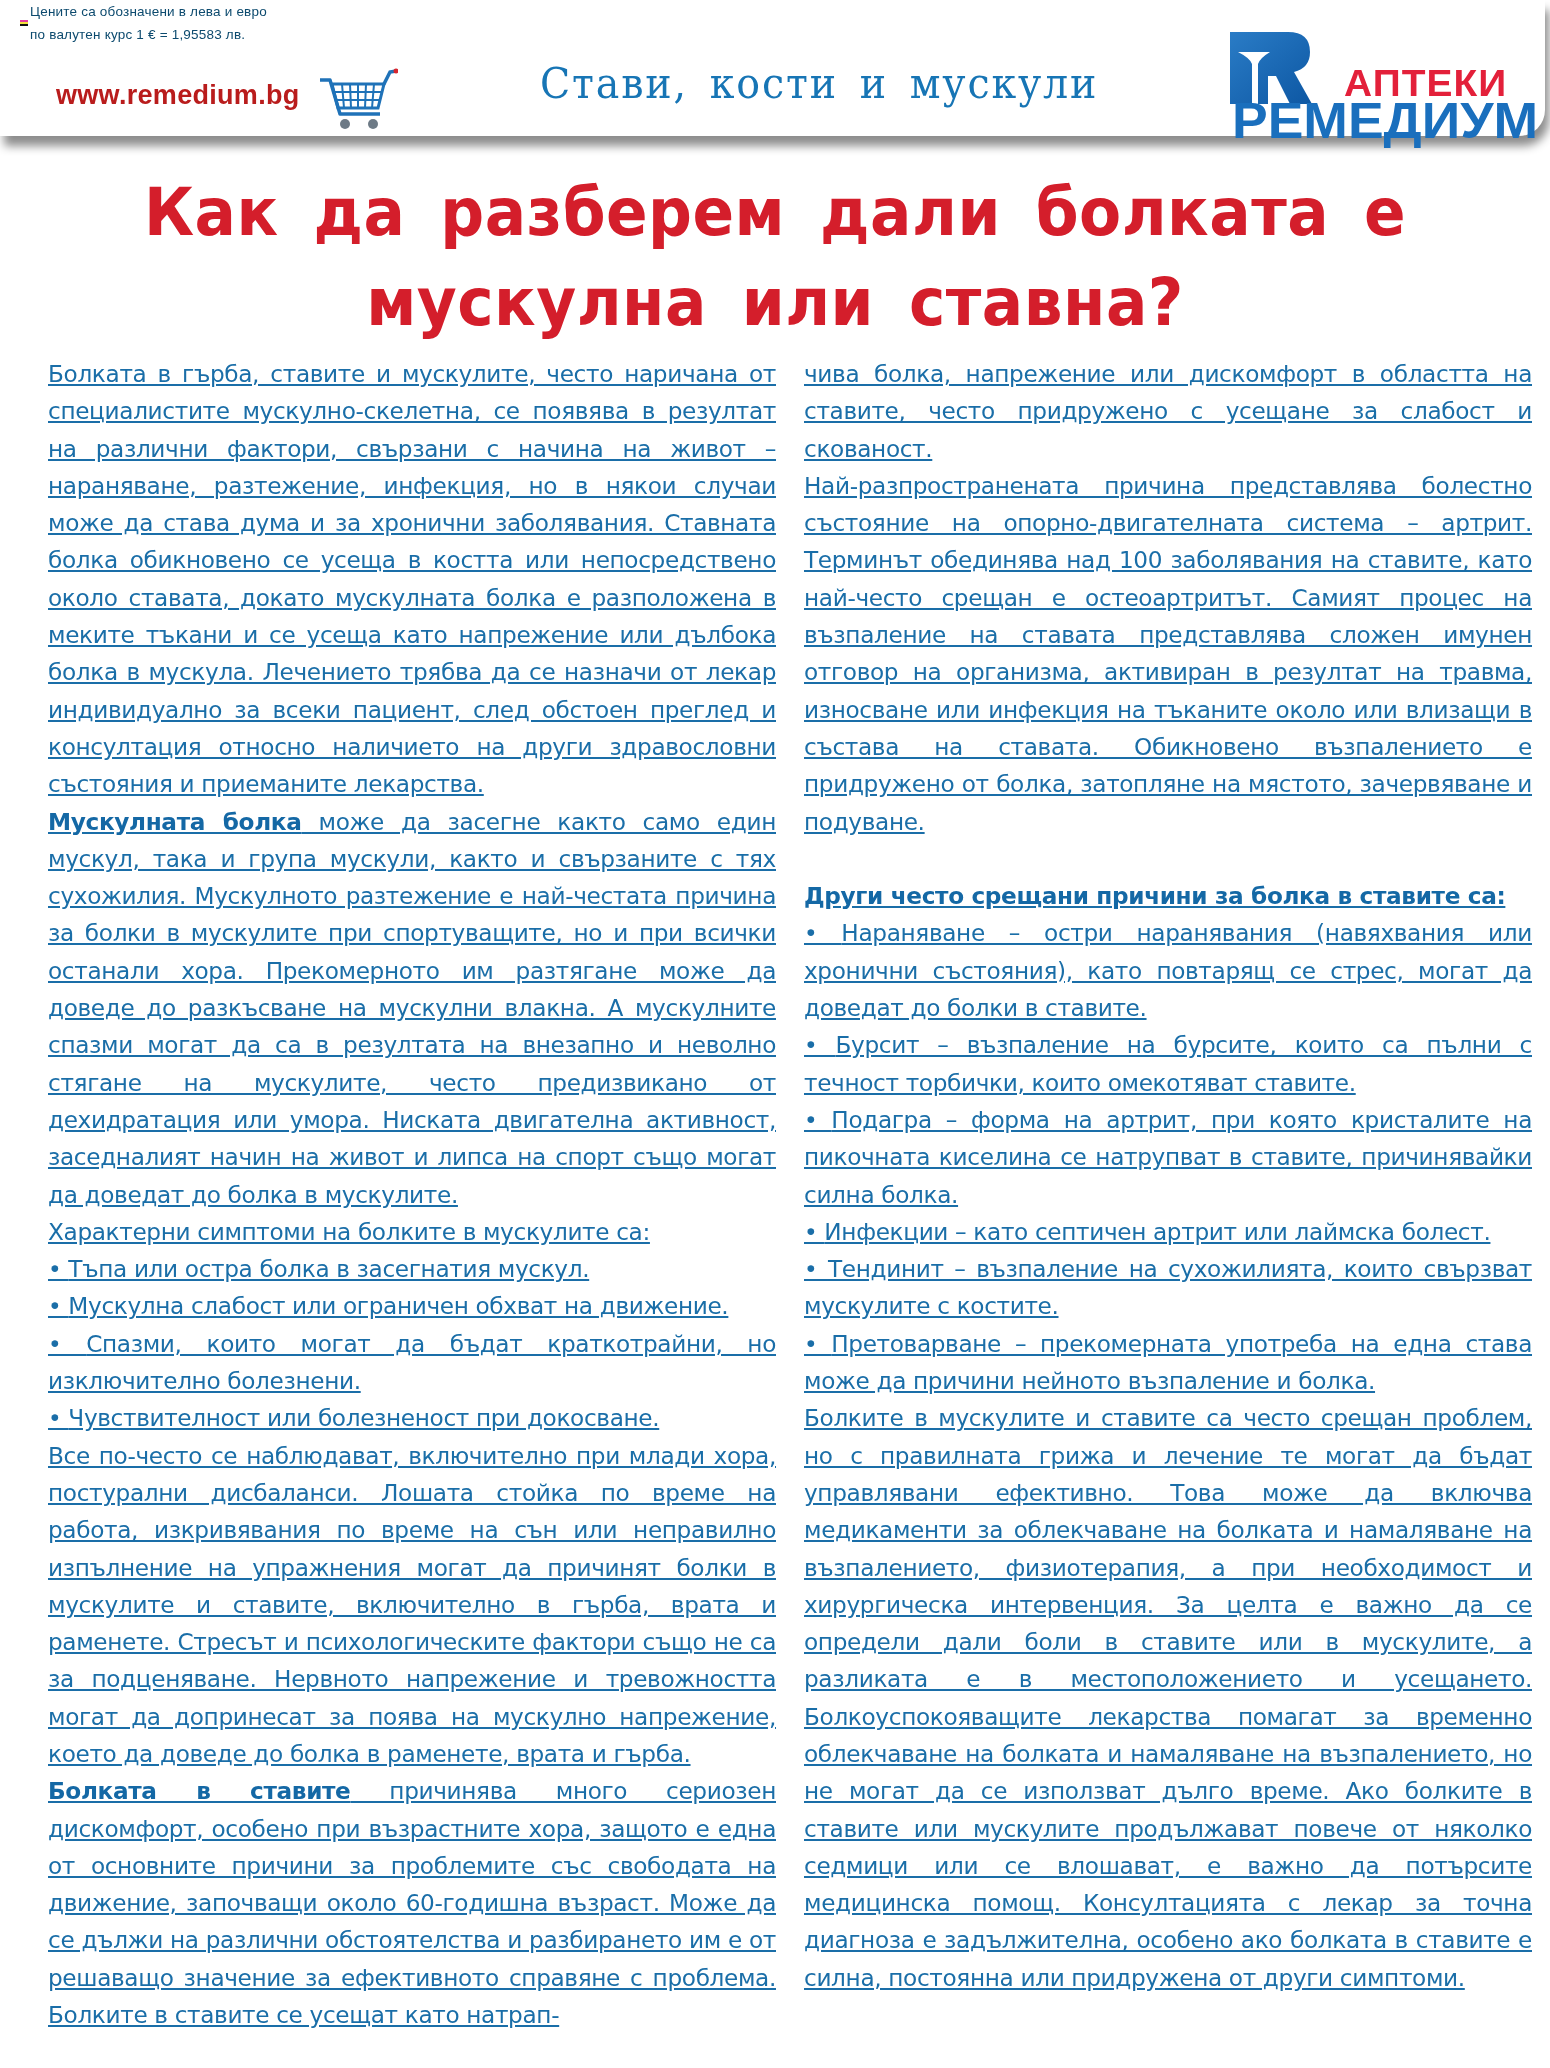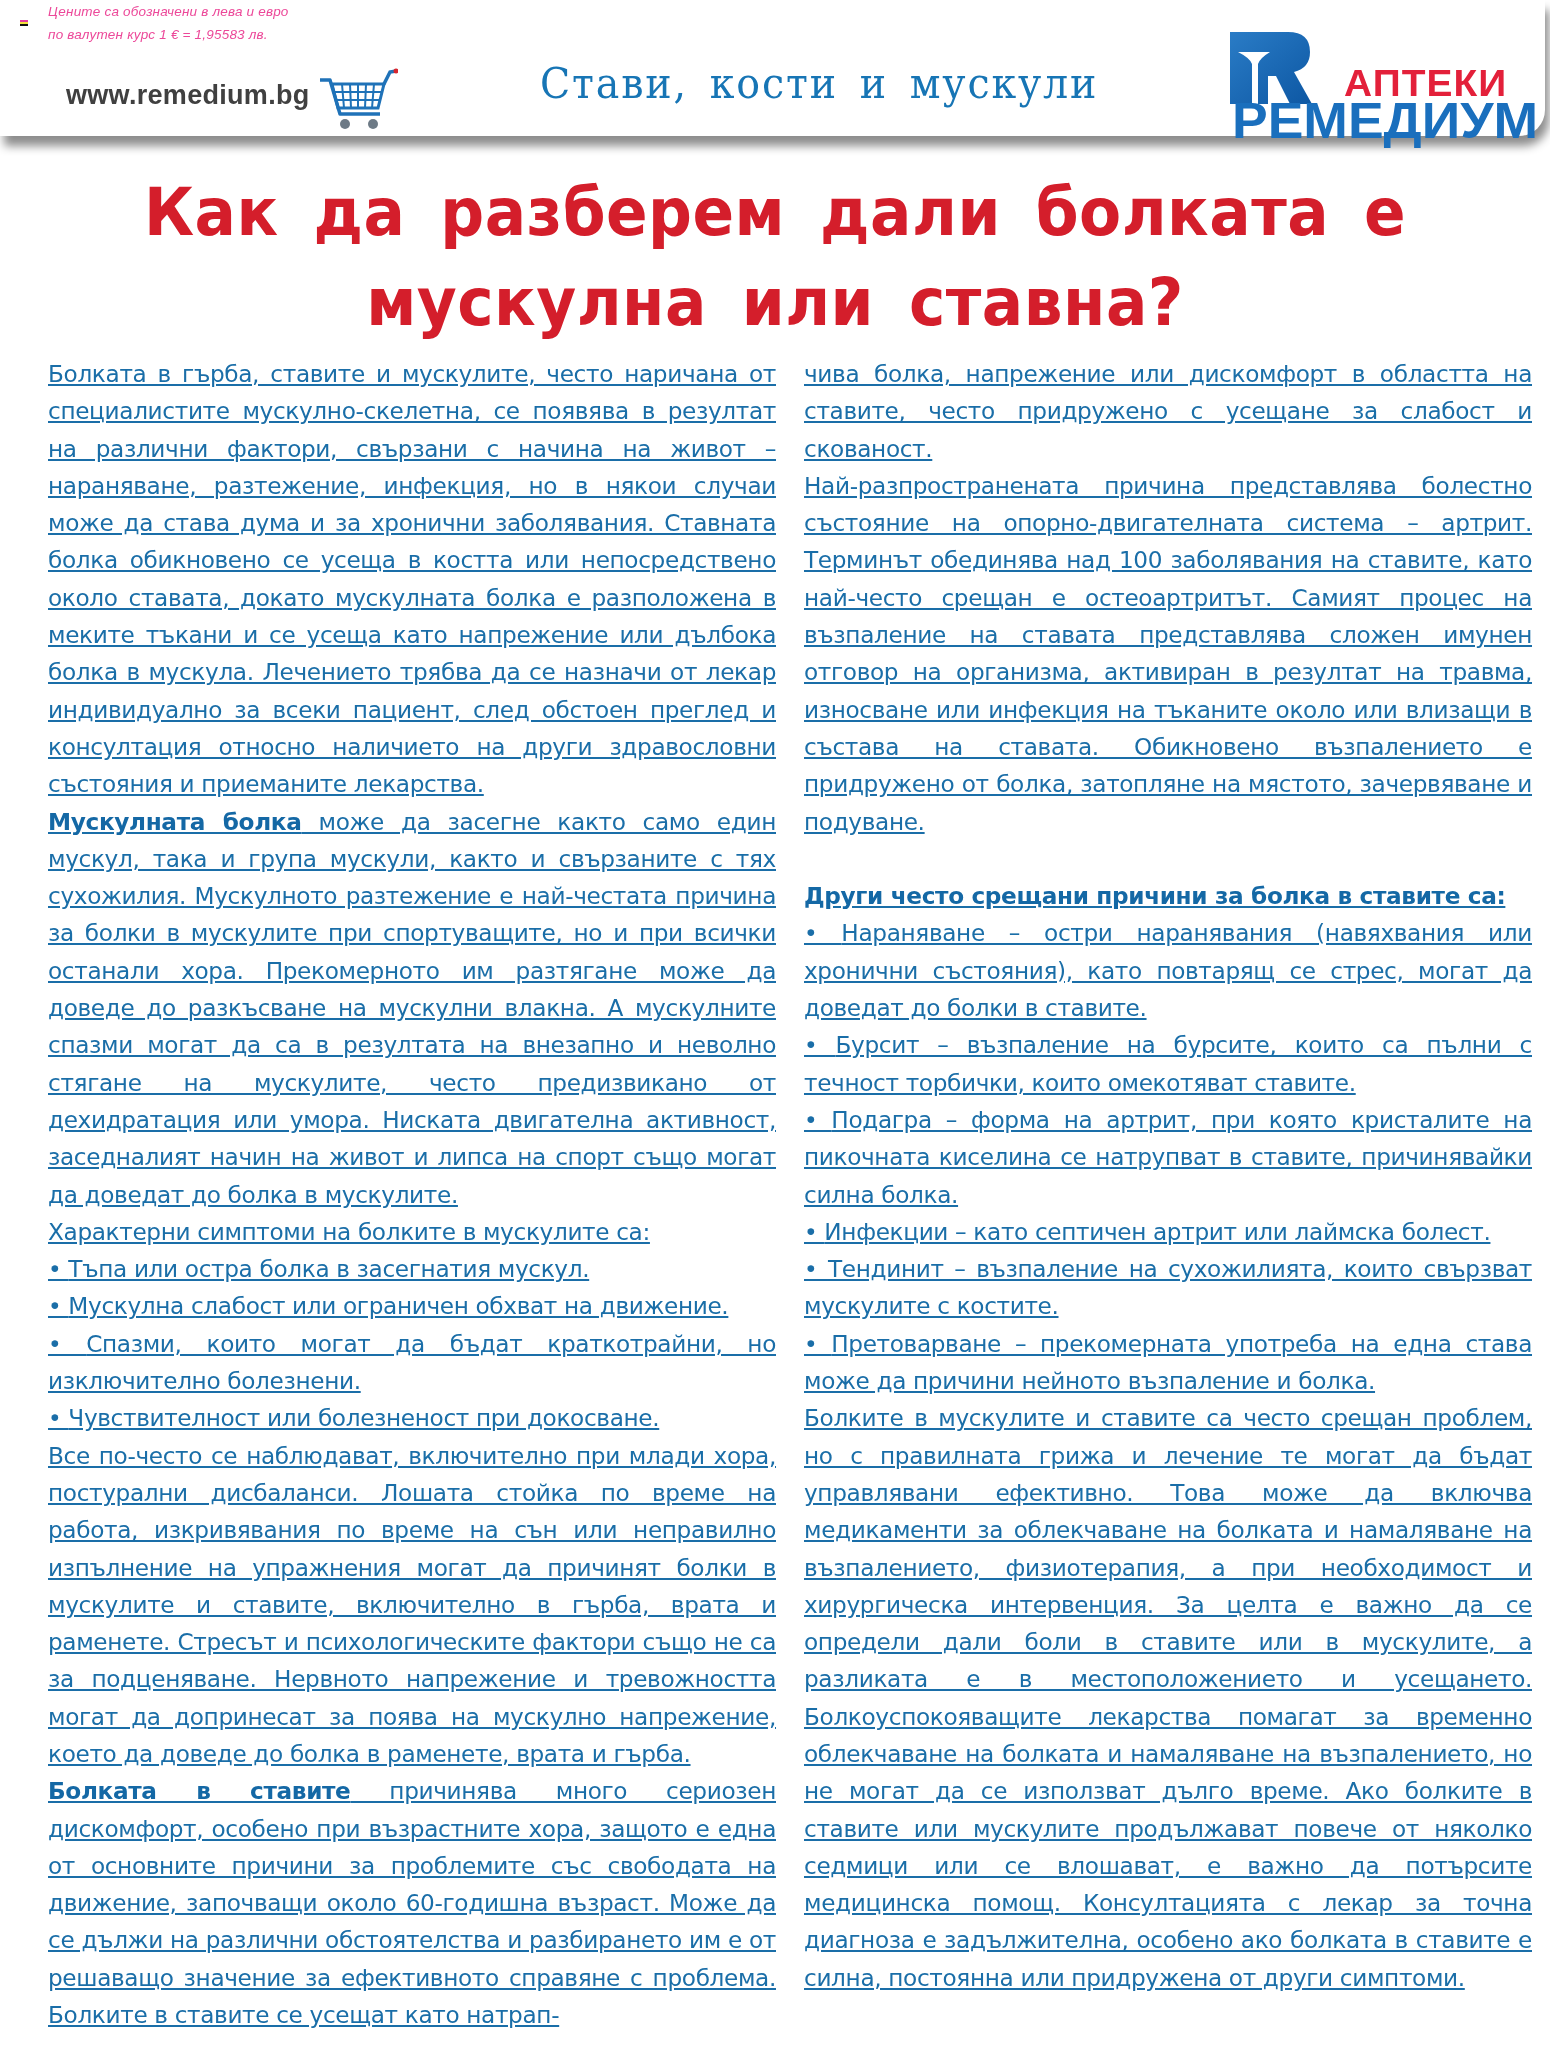--- a/index.html
+++ b/index.html
@@ -11,28 +11,28 @@
     position: absolute; left: 0; top: 0; width: 1545px; height: 136px;
     background: #ffffff;
     border-bottom-right-radius: 26px;
     box-shadow: 4px 10px 10px rgba(0,0,0,0.45);
   }
   .registration-mark {
     position: absolute; left: 20px; top: 20px; width: 8px; height: 8px;
   }
   .registration-mark span { display:block; height:2px; width:8px; }
   .price-note {
-    position: absolute; left: 48px; top: 0px;
+    position: absolute; left: 30px; top: 0px;
     font-family: "Liberation Sans", sans-serif; font-size: 13.5px; line-height: 23px;
-    color: #ec4899; font-style: italic; letter-spacing: 0.2px;
+    color: #0c4a6e; letter-spacing: 0.2px;
   }
   .site-url {
-    position: absolute; left: 66px; top: 80px;
+    position: absolute; left: 56px; top: 80px;
     font-family: "Liberation Sans", sans-serif; font-weight: bold; font-size: 27px;
-    color: #404040; letter-spacing: 0.3px;
+    color: #b91c1c; letter-spacing: 0.3px;
   }
   .cart-icon { position: absolute; left: 318px; top: 68px; width: 80px; height: 64px; }
   .section-title {
     position: absolute; left: 540px; top: 58px;
     font-family: "DejaVu Serif", serif; font-size: 43px; color: #1775b5;
     letter-spacing: 2px; transform: scaleX(0.92); transform-origin: left;
     word-spacing: 8px;
   }
   .logo { position: absolute; left: 1200px; top: 32px; width: 305px; height: 112px; margin-left: 30px; }
   .logo-r {

